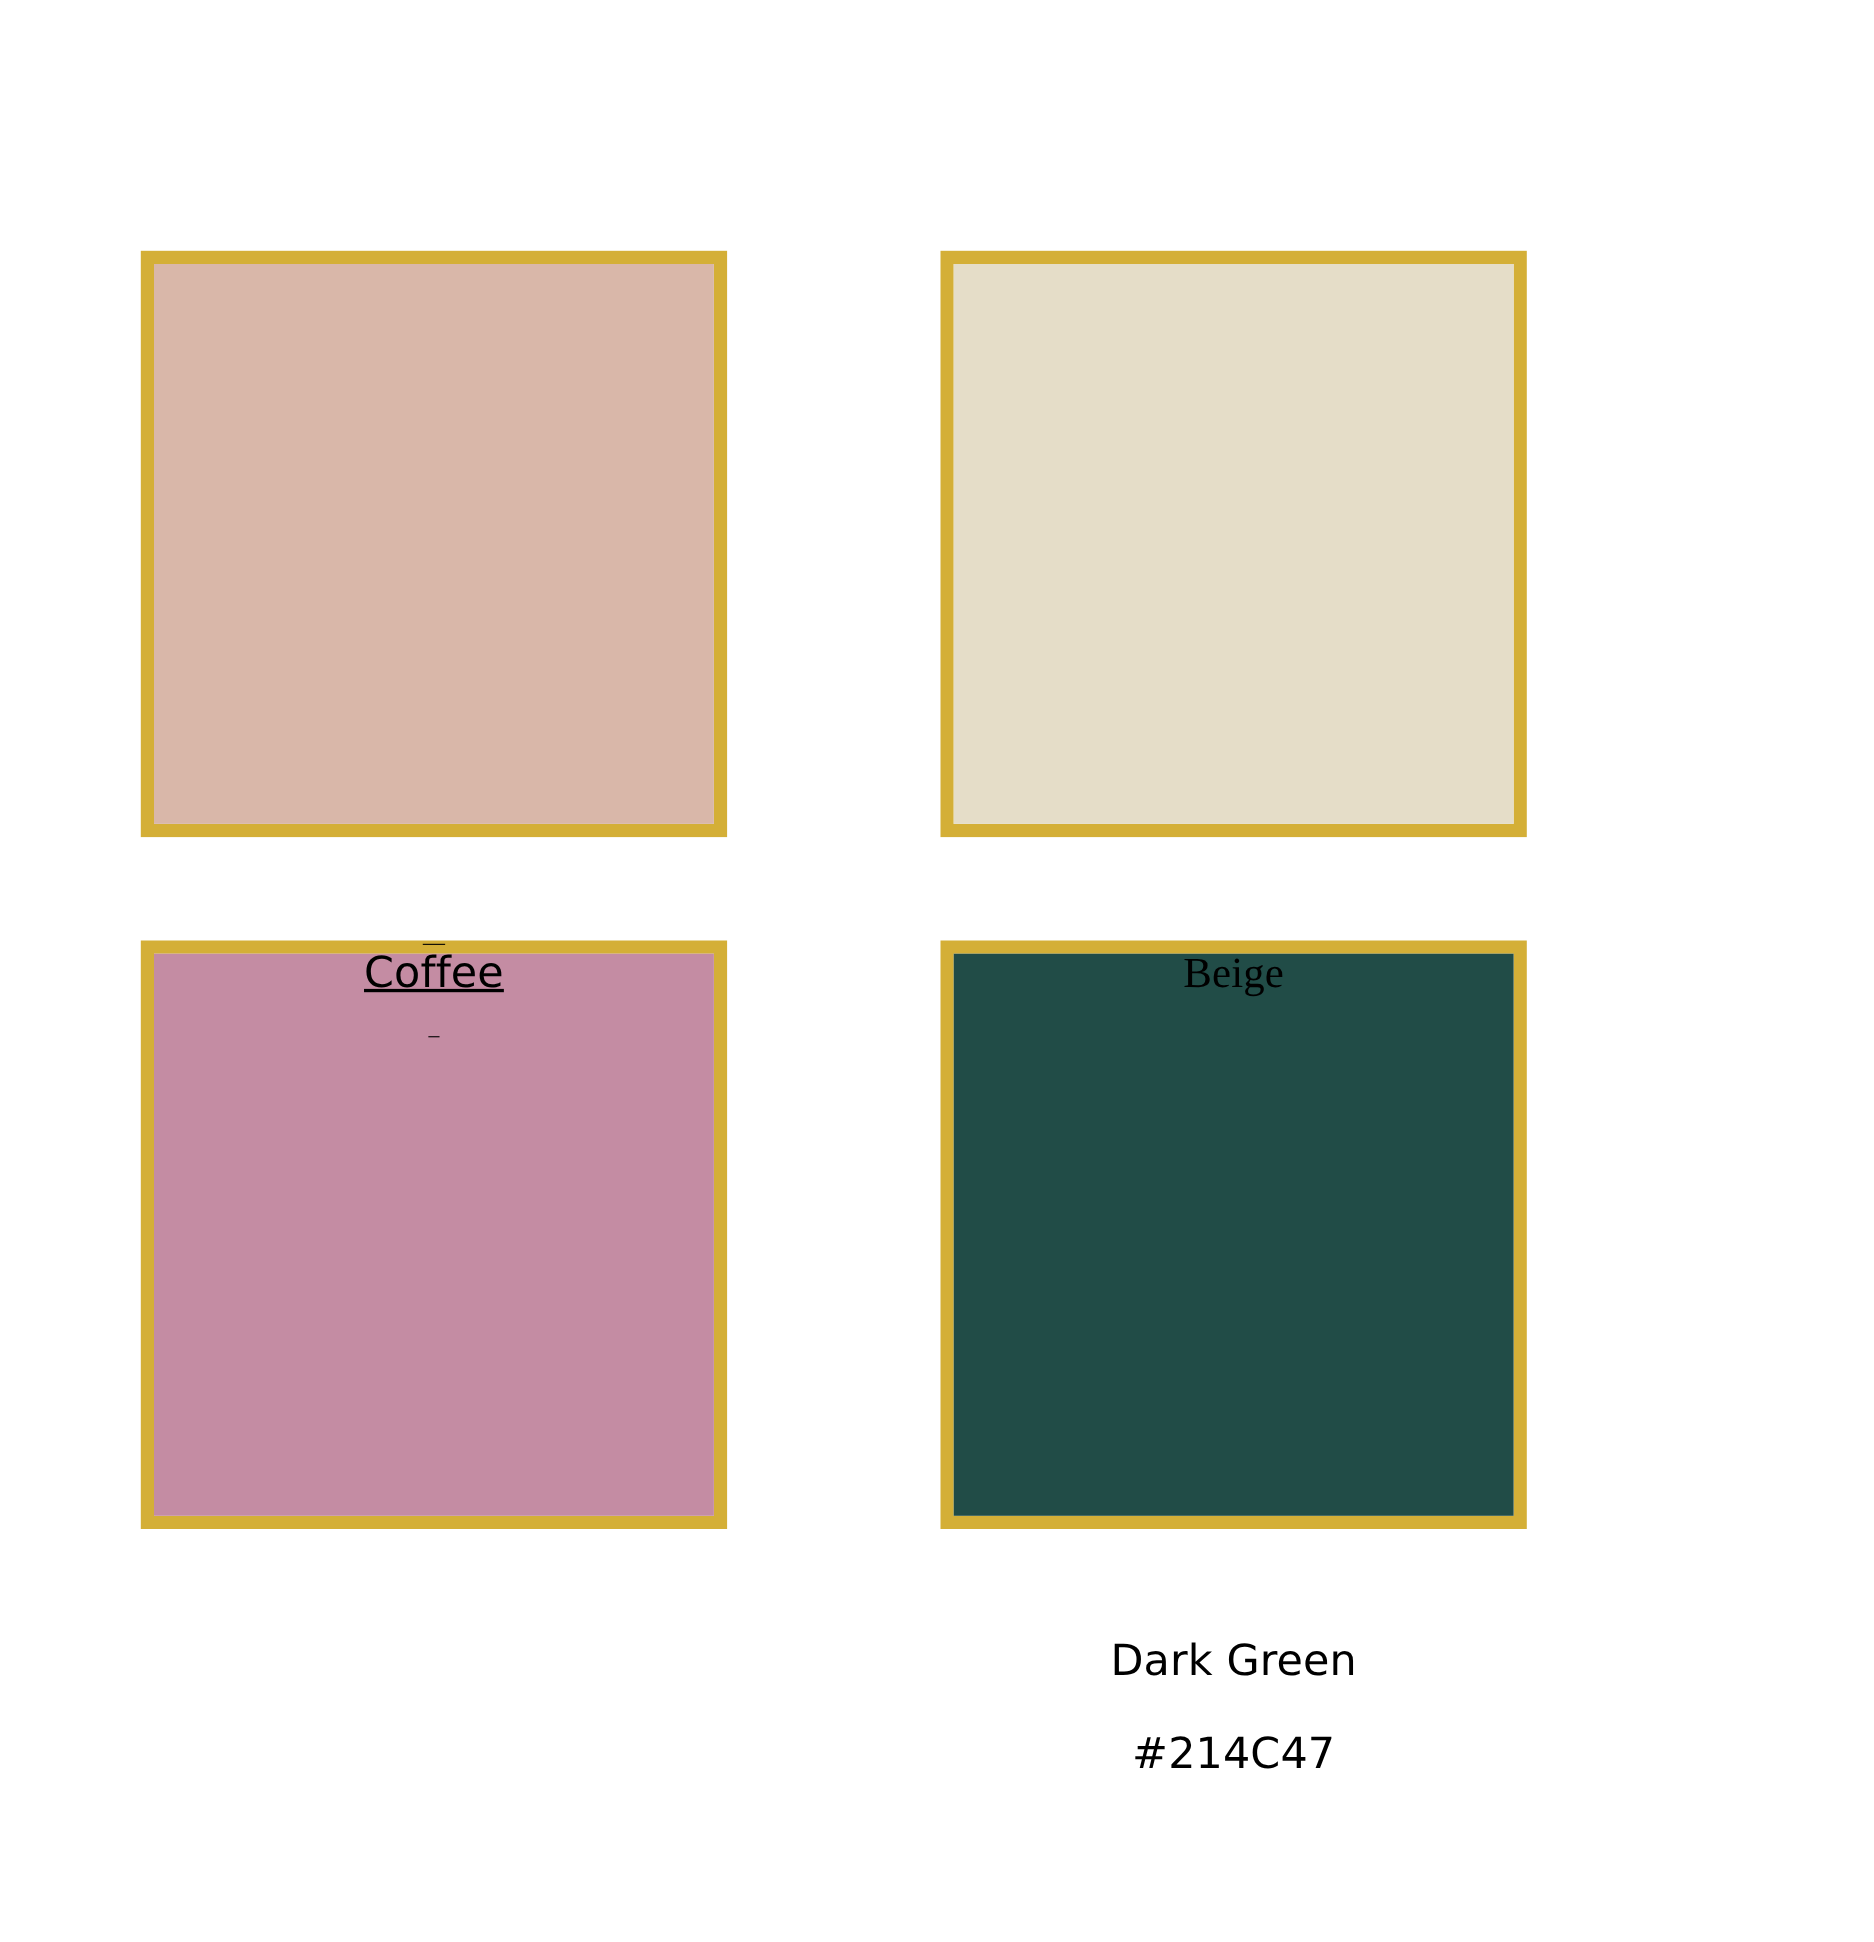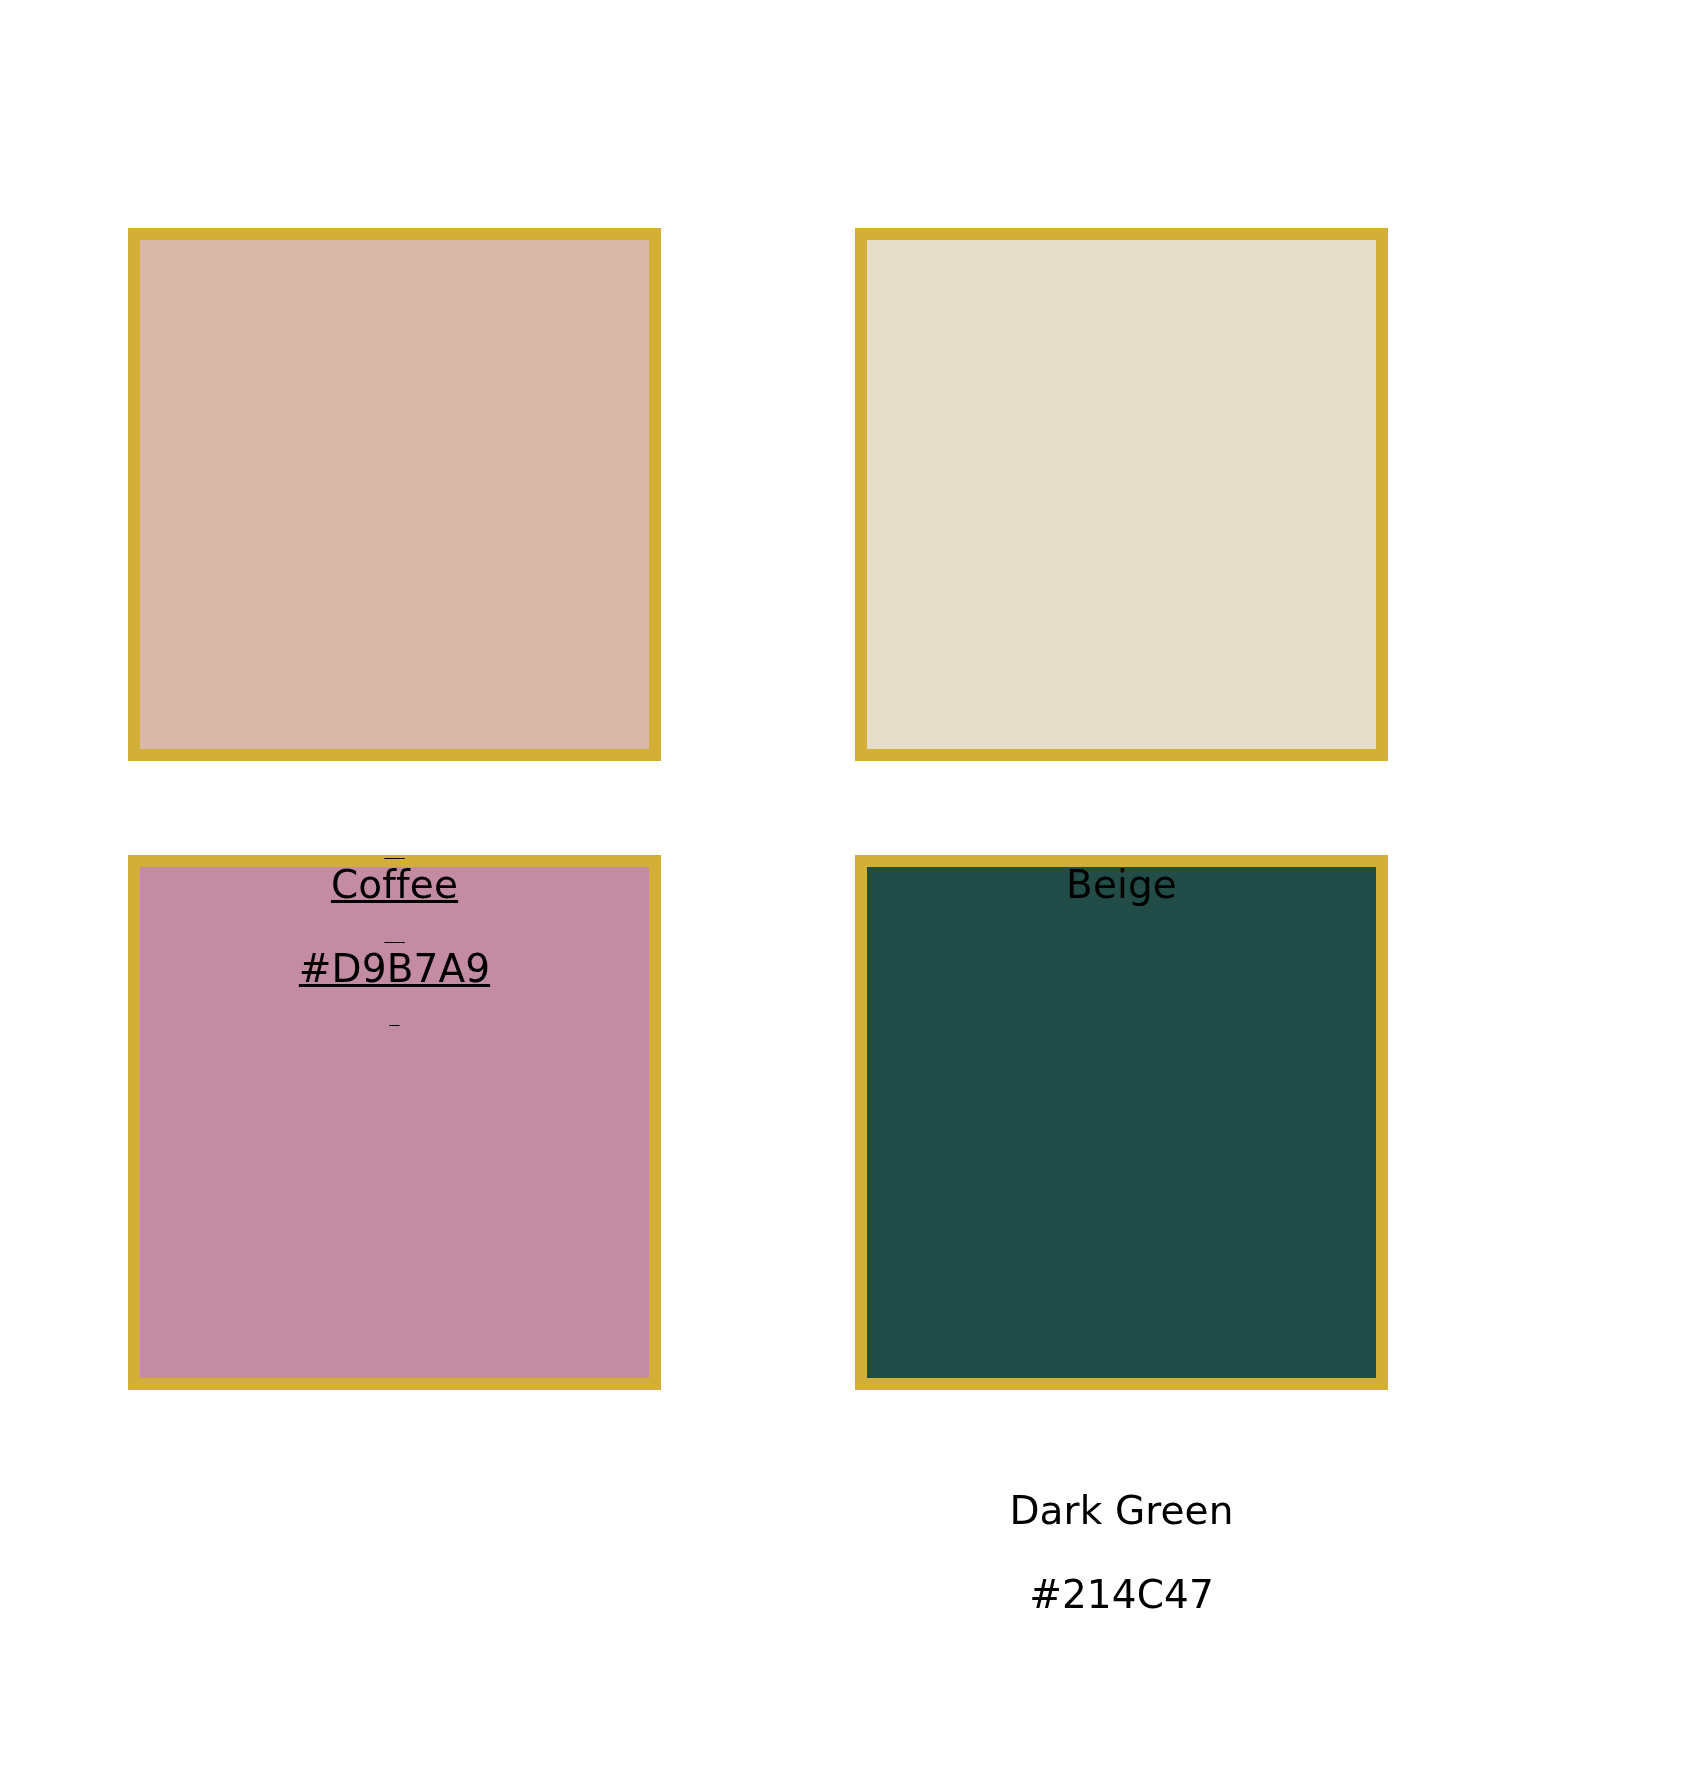--- a/index.html
+++ b/index.html
@@ -84,24 +84,23 @@
   <div class="swatch col-left row-bottom" style="border-color: rgb(212, 175, 55);">
     <div class="swatch-fill" style="background-color: rgb(196, 140, 163);"></div>
   </div>
 
   <div class="swatch col-right row-bottom" style="border-color: rgb(212, 175, 55);">
     <div class="swatch-fill" style="background-color: rgb(33, 76, 71);"></div>
   </div>
 
   <div class="caption caption-top-left" style="color: rgb(0, 0, 0); text-decoration: underline;">
     <span class="cap-name">Coffee</span>
-    <span class="cap-hex">#D9B7A9</span>
   </div>
 
-  <div class="caption caption-top-right" style="color: rgb(0, 0, 0);">
+  <div class="caption caption-top-right" style="color: rgb(0, 0, 0); font-family: Liberation Serif, serif;">
     <span class="cap-name">Beige</span>
   </div>
 
 
   <div class="caption caption-bottom-right" style="color: rgb(0, 0, 0);">
     <span class="cap-name">Dark Green</span>
     <span class="cap-hex">#214C47</span>
   </div>
 
 </div>

